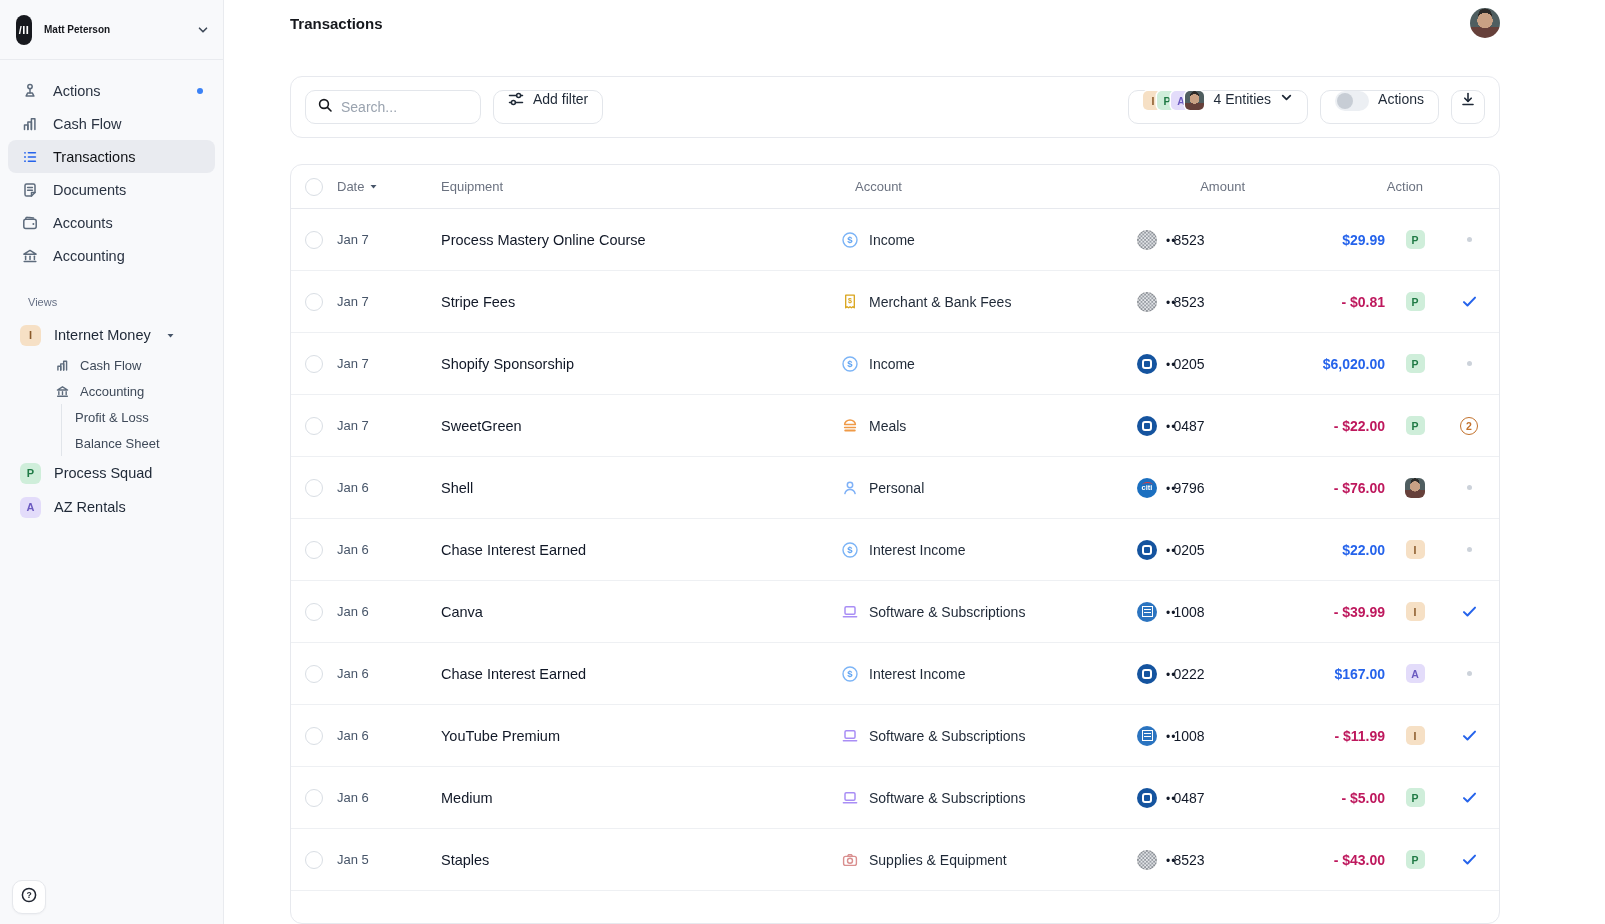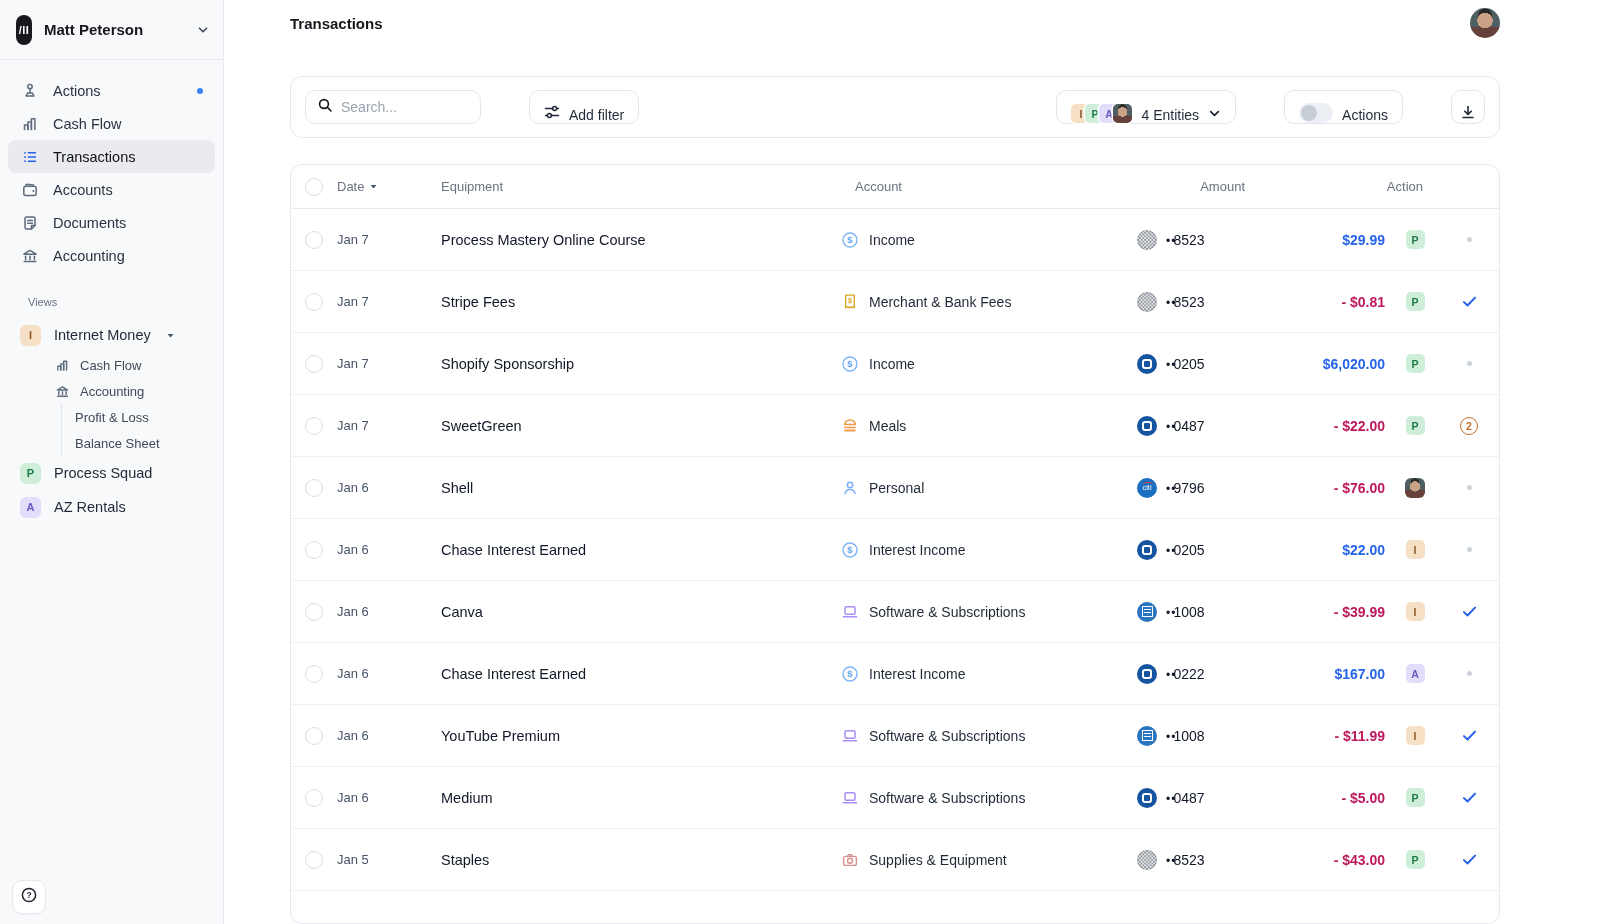--- a/index.html
+++ b/index.html
@@ -3,21 +3,21 @@
 <meta charset="utf-8">
 <style>
   * { margin:0; padding:0; box-sizing:border-box; }
   html,body { width:1605px; height:924px; overflow:hidden; }
   body { font-family:"Liberation Sans", sans-serif; background:#fff; display:flex; color:#16181d; }
 
   
   .sidebar { width:224px; flex:0 0 224px; background:#f8f9fb; border-right:1px solid #e9ebef; position:relative; }
   .ws-header { height:60px; display:flex; align-items:center; gap:12px; padding:0 14px 0 16px; border-bottom:1px solid #e9ebef; cursor:pointer; }
   .logo { width:16px; height:30px; border-radius:8px; background:#17191e; color:#fff; display:grid; place-items:center; font-size:11px; font-weight:800; letter-spacing:.5px; }
-  .ws-name { flex:1; font-size:15px; font-weight:700; color:#16181d; white-space:nowrap; }
+  .ws-name { flex:1; font-size:10px; font-weight:700; color:#16181d; white-space:nowrap; }
   .chev { color:#3f4a59; display:flex; }
 
   .nav { padding:14px 8px 0; }
   .nav-item { height:33px; display:flex; align-items:center; gap:13px; padding:0 12px; border-radius:8px; font-size:14.5px; font-weight:500; color:#2a3342; cursor:pointer; }
   .nav-item .nicon { width:20px; display:flex; justify-content:center; color:#5d6b7c; }
   .nav-item.selected { background:#e9ebf0; color:#111317; }
   .nav-item.selected .nicon { color:#2563eb; }
   .notif-dot { margin-left:auto; width:6px; height:6px; border-radius:50%; background:#3b82f6; }
 
   .views-label { margin:24px 0 10px; padding:0 20px; font-size:11px; color:#667085; }
@@ -44,21 +44,21 @@
       radial-gradient(circle at 50% 24%, #2c2a28 0 24%, rgba(0,0,0,0) 25%),
       linear-gradient(180deg, #4f5e60 0 62%, #66403a 62%); }
   .top-avatar { width:30px; height:30px; border-radius:50%; cursor:pointer; }
 
   .content { padding:0 105px 0 66px; }
   .card { border:1px solid #e7e9ee; border-radius:12px; background:#fff; }
   .toolbar-card { margin-top:30px; height:62px; display:flex; align-items:center; gap:12px; padding:0 14px; }
   .search-box { width:176px; height:34px; border:1px solid #e3e6eb; border-radius:10px; display:flex; align-items:center; gap:8px; padding:0 11px; background:#fff; }
   .search-box input { border:none; outline:none; width:100%; font-family:"Liberation Sans",sans-serif; font-size:14px; color:#16181d; background:transparent; }
   .search-box input::placeholder { color:#9aa3af; }
-  .btn { height:34px; border:1px solid #e3e6eb; border-radius:10px; background:#fff; display:inline-flex; align-items:flex-end; gap:9px; padding:0 14px; font-family:"Liberation Sans",sans-serif; font-size:14px; font-weight:500; color:#1f2937; cursor:pointer;margin-left:36px; }
+  .btn { height:34px; border:1px solid #e3e6eb; border-radius:10px; background:#fff; display:inline-flex; align-items:flex-start; gap:9px; padding:0 14px; font-family:"Liberation Sans",sans-serif; font-size:14px; font-weight:500; color:#1f2937; cursor:pointer; }
   .spacer { flex:1; }
   .ent-stack { display:flex; align-items:center; }
   .ent-stack .badge, .ent-stack .st-av { box-shadow:0 0 0 1.5px #fff; }
   .ent-stack > * + * { margin-left:-5px; }
   .st-av { width:19px; height:19px; border-radius:5px; }
   .toggle { width:34px; height:20px; border-radius:10px; background:#eceff3; position:relative; flex:0 0 auto; }
   .toggle .knob { position:absolute; left:2px; top:2px; width:16px; height:16px; border-radius:50%; background:#c7cdd5; }
   .icon-btn { width:34px; height:34px; padding:0; justify-content:center; gap:0; }
 
   
@@ -81,21 +81,21 @@
   .c-ent, .c-act { display:grid; place-items:center; }
   .dot { width:5px; height:5px; border-radius:50%; background:#ccd2da; }
   .circle2 { width:18px; height:18px; border:1.5px solid #c2712b; border-radius:50%; color:#c2712b; font-size:10.5px; font-weight:700; display:grid; place-items:center; }
   .row-av { width:20px; height:20px; border-radius:6px; }
 
   
   .bank { width:20px; height:20px; border-radius:50%; display:grid; place-items:center; position:relative; flex:0 0 auto; }
   .bank.generic { background:repeating-conic-gradient(#979ca3 0 25%, #e4e6e9 0 50%); background-size:3.6px 3.6px; box-shadow:inset 0 0 3px rgba(0,0,0,.25); }
   .bank.chase { background:#15549f; }
   .chase-ring { width:10px; height:10px; border:2.8px solid #fff; border-radius:3px; }
-  .bank.citi { background:#1b6fc0; color:#fff; font-size:7.5px; font-weight:400; }
+  .bank.citi { background:#1b6fc0; color:#fff; font-size:7.5px; font-weight:700; }
   .citi-arc { position:absolute; top:4px; left:4.5px; width:11px; height:6px; border-top:1.5px solid #e23b3b; border-radius:50%; }
   .bank.amex { background:#2b74c0; }
   .amex-box { width:11px; height:11px; border:1.2px solid #fff; background:repeating-linear-gradient(180deg, rgba(0,0,0,0) 0 2px, #fff 2px 3.1px); background-clip:content-box; padding:1px; }
 
   .cat-ic { width:18px; height:18px; display:flex; flex:0 0 auto; }
   .hdr-cb-wrap { display:grid; place-items:center; }
 </style>
 </head>
 <body>
 
@@ -141,37 +141,37 @@
             <path d="M7.4 4.8h7"></path>
             <path d="M7.4 9h7"></path>
             <path d="M7.4 13.2h7"></path>
           </svg>
       </span>
       <span>Transactions</span>
     </div>
     <div class="nav-item">
       <span class="nicon">
         <svg width="18" height="18" viewBox="0 0 18 18" fill="none" stroke="currentColor" stroke-width="1.5" stroke-linecap="round" stroke-linejoin="round">
-            <rect x="2.8" y="5.2" width="12.4" height="9.3" rx="2"></rect>
-            <path d="M4.8 5.2V4.5a1.3 1.3 0 0 1 1.5-1.3l6.2.8"></path>
-            <circle cx="12.4" cy="9.9" r="1" fill="currentColor" stroke="none"></circle>
-          </svg>
-      </span>
-      <span>Accounts</span>
-    </div>
-    <div class="nav-item">
-      <span class="nicon">
-        <svg width="18" height="18" viewBox="0 0 18 18" fill="none" stroke="currentColor" stroke-width="1.5" stroke-linecap="round" stroke-linejoin="round">
             <path d="M4 4.6A1.6 1.6 0 0 1 5.6 3h6.8A1.6 1.6 0 0 1 14 4.6v6.9L10.5 15H5.6A1.6 1.6 0 0 1 4 13.4z"></path>
             <path d="M14 11.5h-3.5V15"></path>
             <path d="M6.6 6.6h4.8"></path>
             <path d="M6.6 9.2h4.8"></path>
           </svg>
       </span>
       <span>Documents</span>
+    </div>
+    <div class="nav-item">
+      <span class="nicon">
+        <svg width="18" height="18" viewBox="0 0 18 18" fill="none" stroke="currentColor" stroke-width="1.5" stroke-linecap="round" stroke-linejoin="round">
+            <rect x="2.8" y="5.2" width="12.4" height="9.3" rx="2"></rect>
+            <path d="M4.8 5.2V4.5a1.3 1.3 0 0 1 1.5-1.3l6.2.8"></path>
+            <circle cx="12.4" cy="9.9" r="1" fill="currentColor" stroke="none"></circle>
+          </svg>
+      </span>
+      <span>Accounts</span>
     </div>
     <div class="nav-item">
       <span class="nicon">
         <svg width="18" height="18" viewBox="0 0 18 18" fill="none" stroke="currentColor" stroke-width="1.5" stroke-linecap="round" stroke-linejoin="round">
             <path d="M2.9 7.2L9 3.4l6.1 3.8z"></path>
             <path d="M4.6 9.3v3.2"></path>
             <path d="M9 9.3v3.2"></path>
             <path d="M13.4 9.3v3.2"></path>
             <path d="M3.2 14.6h11.6"></path>
           </svg>

